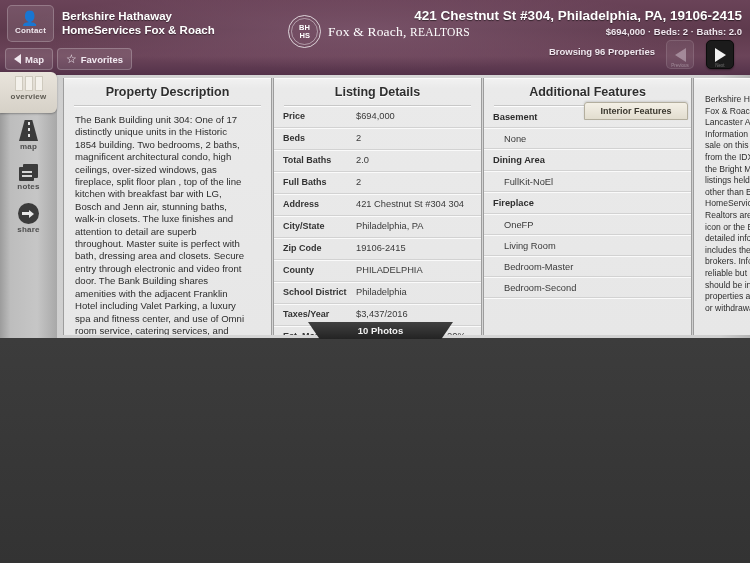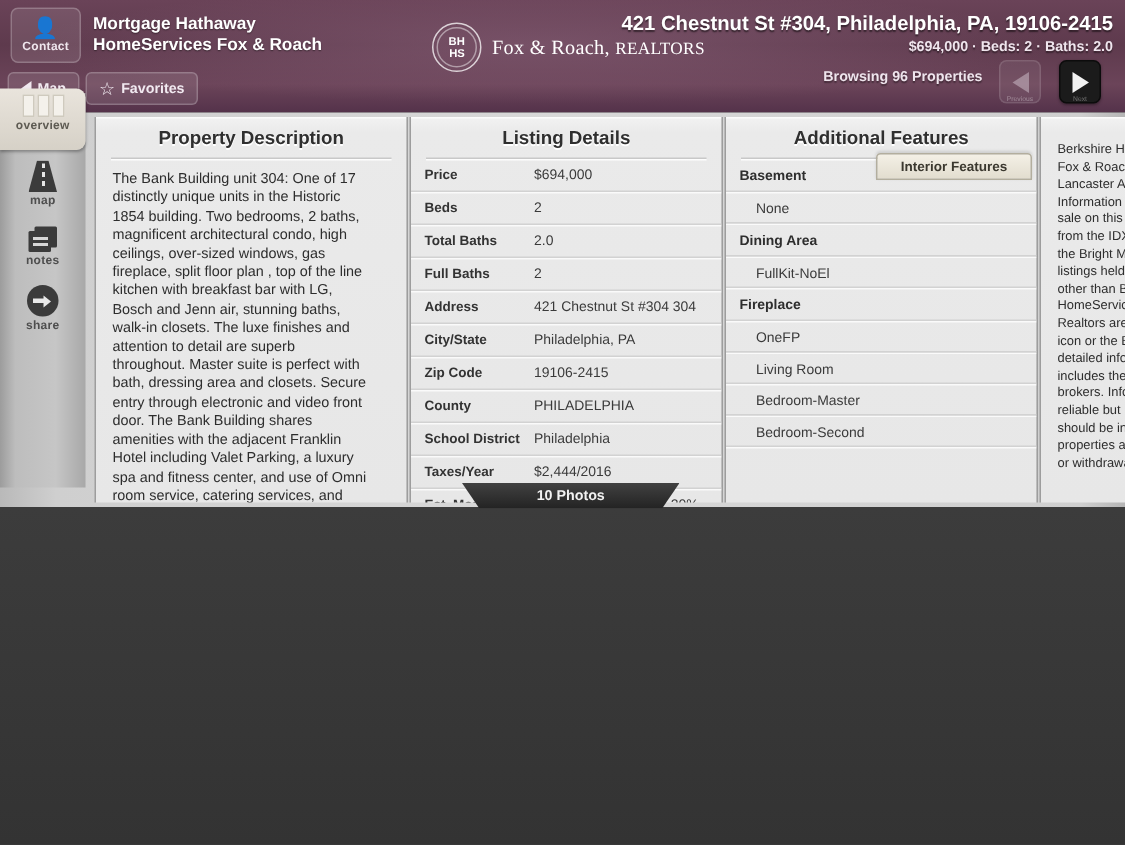--- a/index.html
+++ b/index.html
@@ -95,21 +95,21 @@
   .star-ic { font-size: 12px; color: #f0e8ef; line-height: 12px; }
 
   
   .content {
     position: absolute; left: 0; top: 75px; width: 750px; height: 263px;
     background: linear-gradient(to right, #b9b9b9 0%, #cfcfcf 5%, #d8d8d8 50%, #cfcfcf 96%, #b5b5b5 100%);
   }
 
   
   .rail {
-    position: absolute; left: 0; top: 62px; width: 57px; height: 263px;
+    position: absolute; left: 0; top: 75px; width: 57px; height: 263px;
     background: linear-gradient(to right, #9c9c9c 0%, #bdbdbd 18%, #c6c6c6 65%, #a8a8a8 100%);
     z-index: 5;
   }
   .rail-item { position: absolute; left: 0; width: 57px; text-align: center; }
   .rail-item .cap { font-size: 8px; color: #4e4e4e; font-weight: bold; margin-top: 1px; letter-spacing:.2px; }
   .rail-item.active {
     background: linear-gradient(to bottom, #e9e4dc 0%, #d6d1c7 100%);
     border-radius: 0 6px 6px 0;
     box-shadow: 0 1px 2px rgba(0,0,0,.3);
   }
@@ -228,21 +228,21 @@
 <div id="app">
 
   <div class="header">
 
     <div class="contact-btn">
       <span class="glyph">👤</span>
       <span class="contact-label">Contact</span>
     </div>
 
     <div class="brand-name">
-      <div>Mortgage Hathaway</div>
+      <div>Berkshire Hathaway</div>
       <div>HomeServices Fox &amp; Roach</div>
     </div>
 
     <div class="logo-wrap">
       <div class="logo-seal">
         <span><span>BH</span><br><span>HS</span></span>
       </div>
       <div class="logo-text"><span>Fox &amp; Roach, </span><span class="rl">REALTORS</span></div>
     </div>
 
@@ -338,21 +338,21 @@
         <div class="row">
           <div class="k">County</div>
           <div class="v">PHILADELPHIA</div>
         </div>
         <div class="row">
           <div class="k">School District</div>
           <div class="v">Philadelphia</div>
         </div>
         <div class="row">
           <div class="k">Taxes/Year</div>
-          <div class="v">$2,444/2016</div>
+          <div class="v">$3,437/2016</div>
         </div>
         <div class="row">
           <div class="k">Est. Mortgage</div>
           <div class="v">$2,628 @ 3.93% with 20%</div>
         </div>
       </div>
   </div>
 
   <div class="panel" id="panel-features">
     <div class="panel-title">Additional Features</div>

